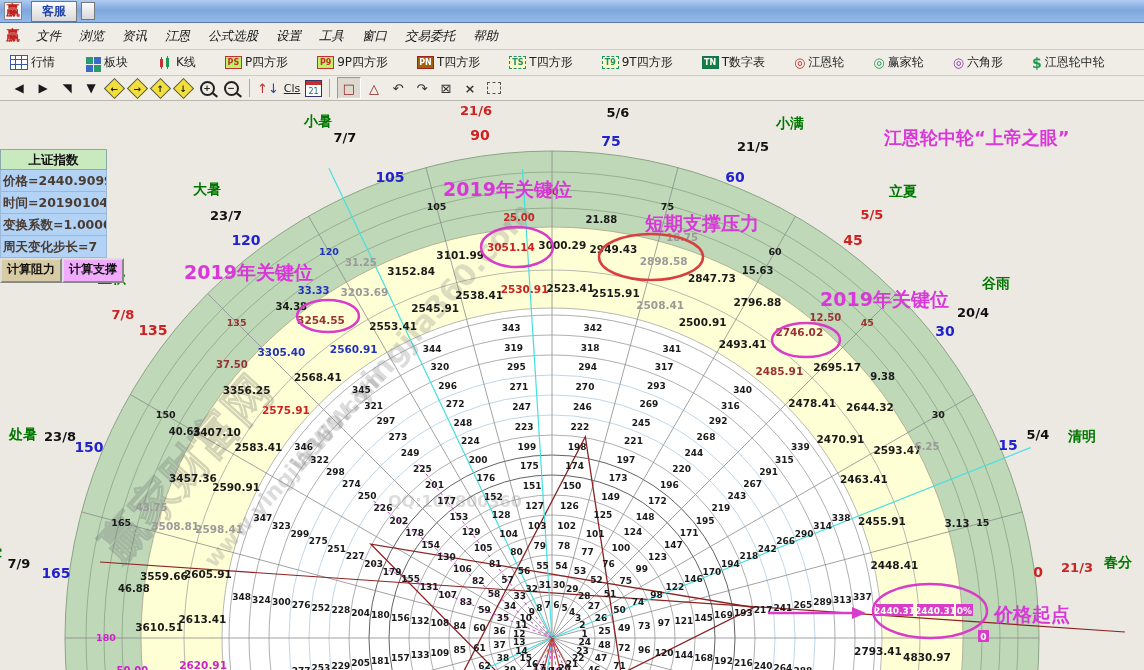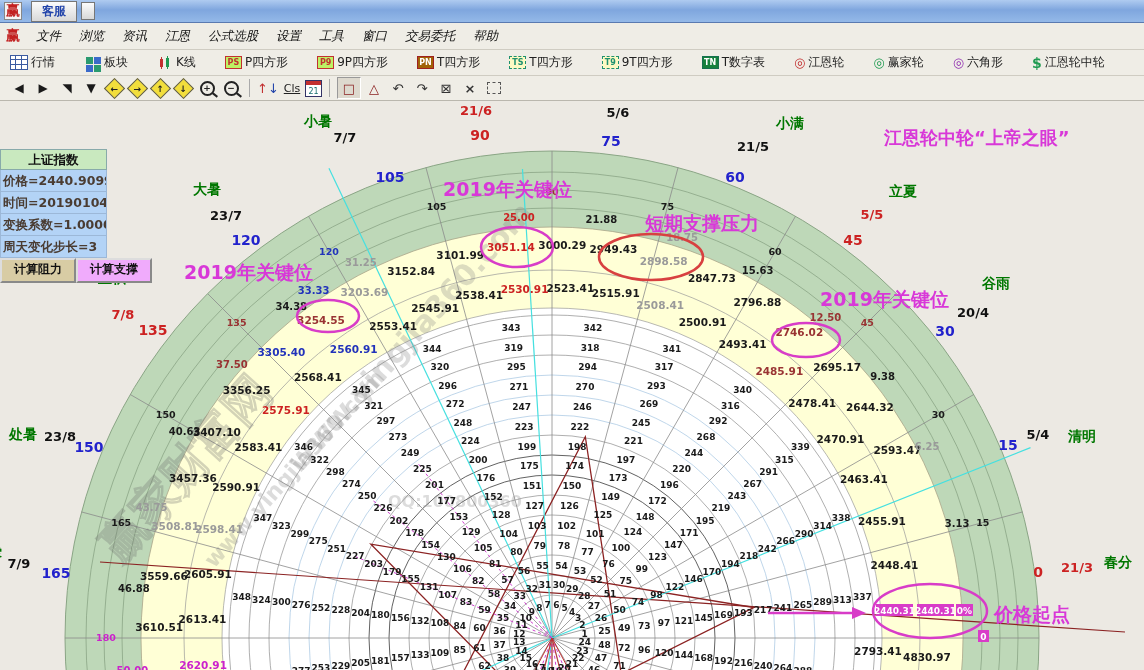--- a/index.html
+++ b/index.html
@@ -56,21 +56,21 @@
   .shape-sel{background:#DDD9CE;border:1px solid #999;border-right-color:#fff;border-bottom-color:#fff;}
   .dash-box{width:12px;height:10px;border:1px dashed #555;}
   .chart-area{position:relative;width:1144px;height:573px;background:#ECE9E3;overflow:hidden;}
   .chart-area svg{position:absolute;left:0;top:0;}
   .info-panel{position:absolute;left:0;top:9px;width:107px;z-index:5;font-size:12.5px;margin-top:39px;}
   .info-head{background:#C9E9BF;border:1px solid #8aa; text-align:center;font-weight:bold;height:19px;line-height:19px;color:#111;}
   .info-row{background:#B3D3F6;border:1px solid #9cb8d8;border-top:none;height:21px;line-height:21px;
     padding-left:2px;color:#4a3c32;font-weight:bold;white-space:nowrap;overflow:hidden;}
   .info-btns{display:flex;}
   .calc-btn{flex:1;height:21px;line-height:19px;text-align:center;font-weight:bold;border:2px outset #ddd;
-    font-size:12px;color:#111;cursor:pointer;white-space:nowrap;padding:0 12px;}
+    font-size:12px;color:#111;cursor:pointer;white-space:nowrap;padding:0 5px;}
   .calc-btn.resist{background:#D8CCA4;}
   .calc-btn.support{background:#f0abfc;}
 </style>
 </head>
 <body>
 
 <div class="titlebar">
   <span class="logo">赢</span>
   <button class="tb-btn">客服</button>
   <button class="tb-btn" style="width:14px;padding:1px 2px;overflow:hidden;">&nbsp;</button>
@@ -652,19 +652,19 @@
         <text x="884" y="140" font-size="18" font-weight="bold" fill="#D838D8">江恩轮中轮“上帝之眼”</text>
         <text x="994" y="617" font-size="19" font-weight="bold" fill="#D838D8">价格起点</text>
       </g>
     </svg>
   <div class="info-panel">
     <div class="info-head">上证指数</div>
 
     <div class="info-row">价格=2440.9099</div>
       <div class="info-row">时间=20190104</div>
       <div class="info-row">变换系数=1.00000</div>
-      <div class="info-row">周天变化步长=3</div>
+      <div class="info-row">周天变化步长=7</div>
       <div class="info-btns">
       <div class="calc-btn resist">计算阻力</div>
       <div class="calc-btn support">计算支撑</div>
     </div>
   </div>
 </div>
 
 </body></html>

